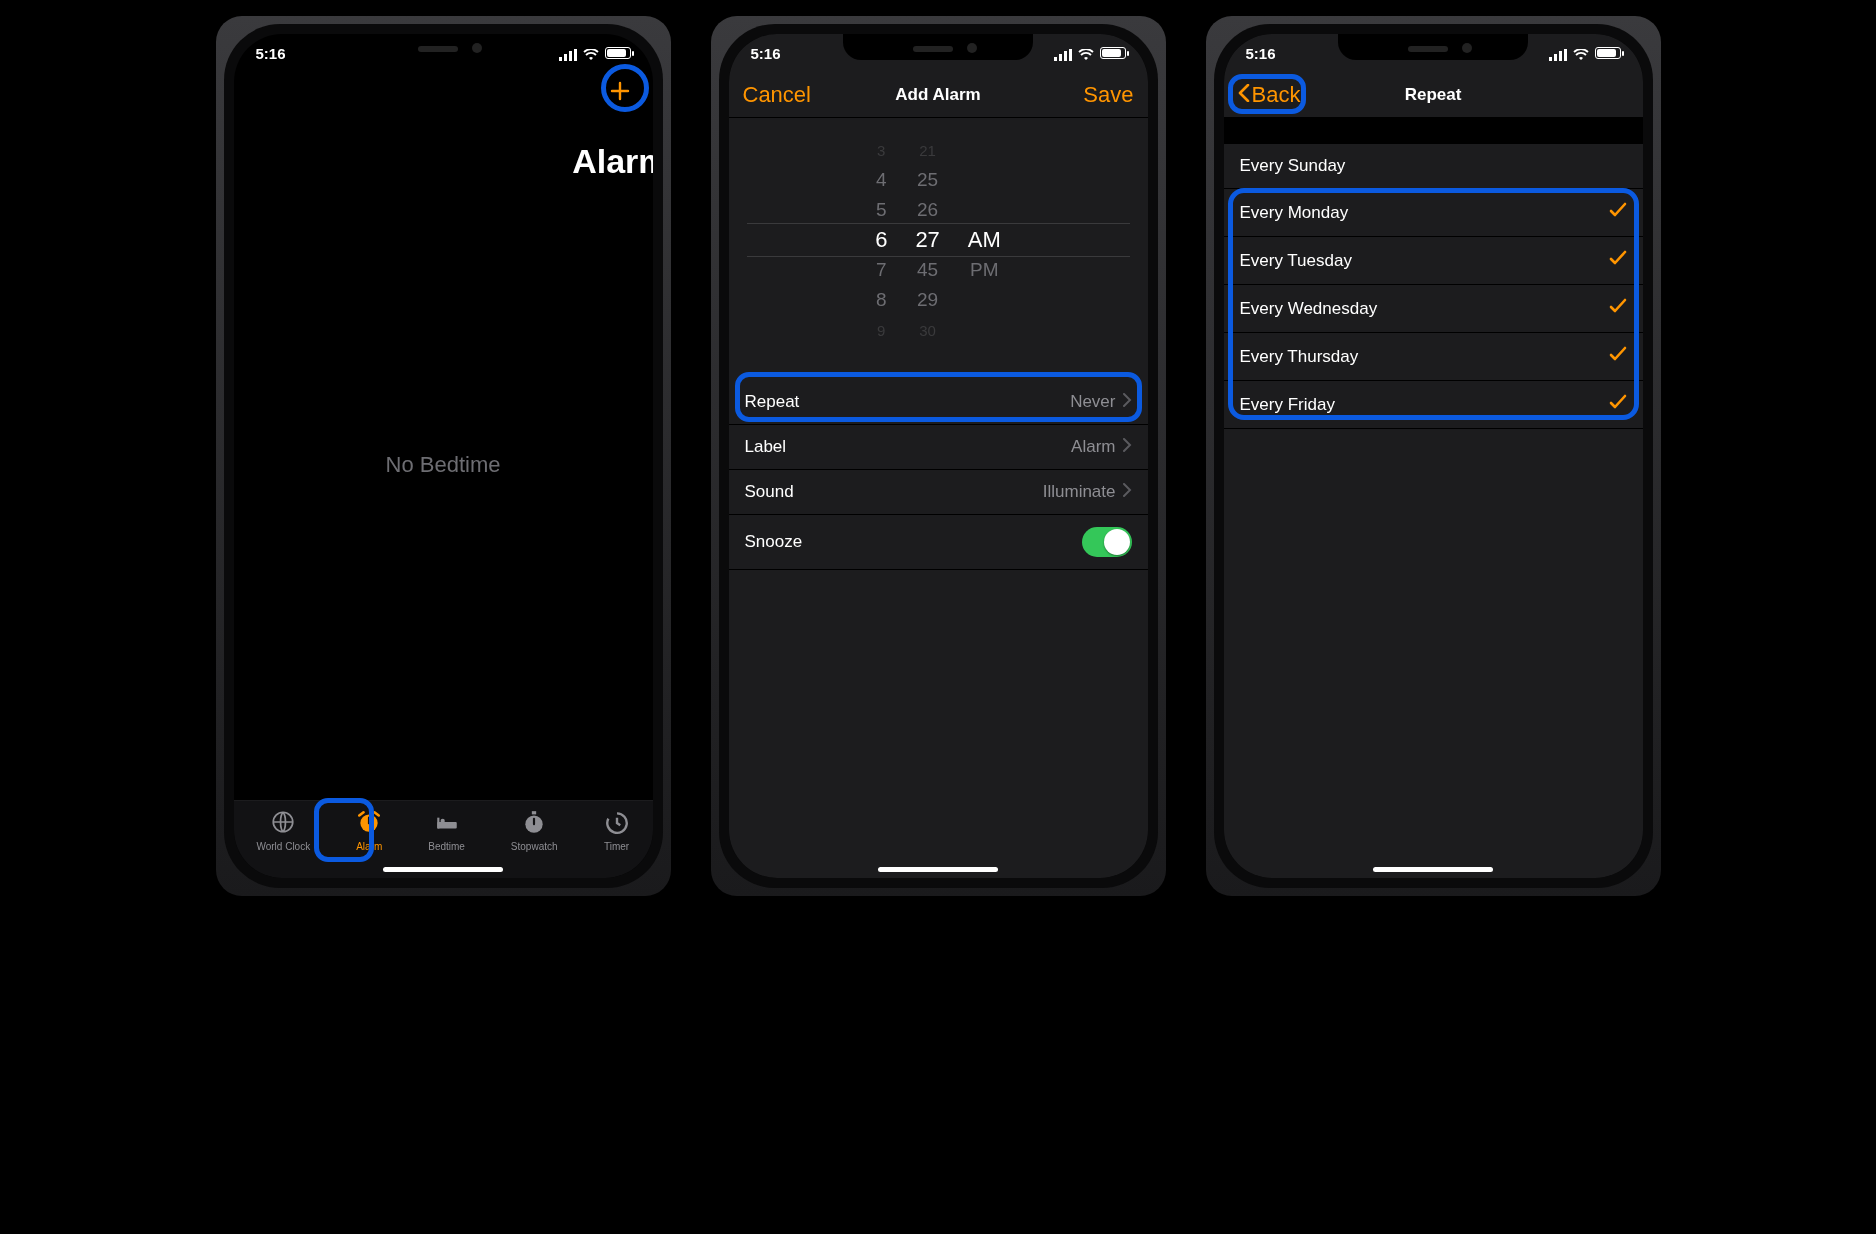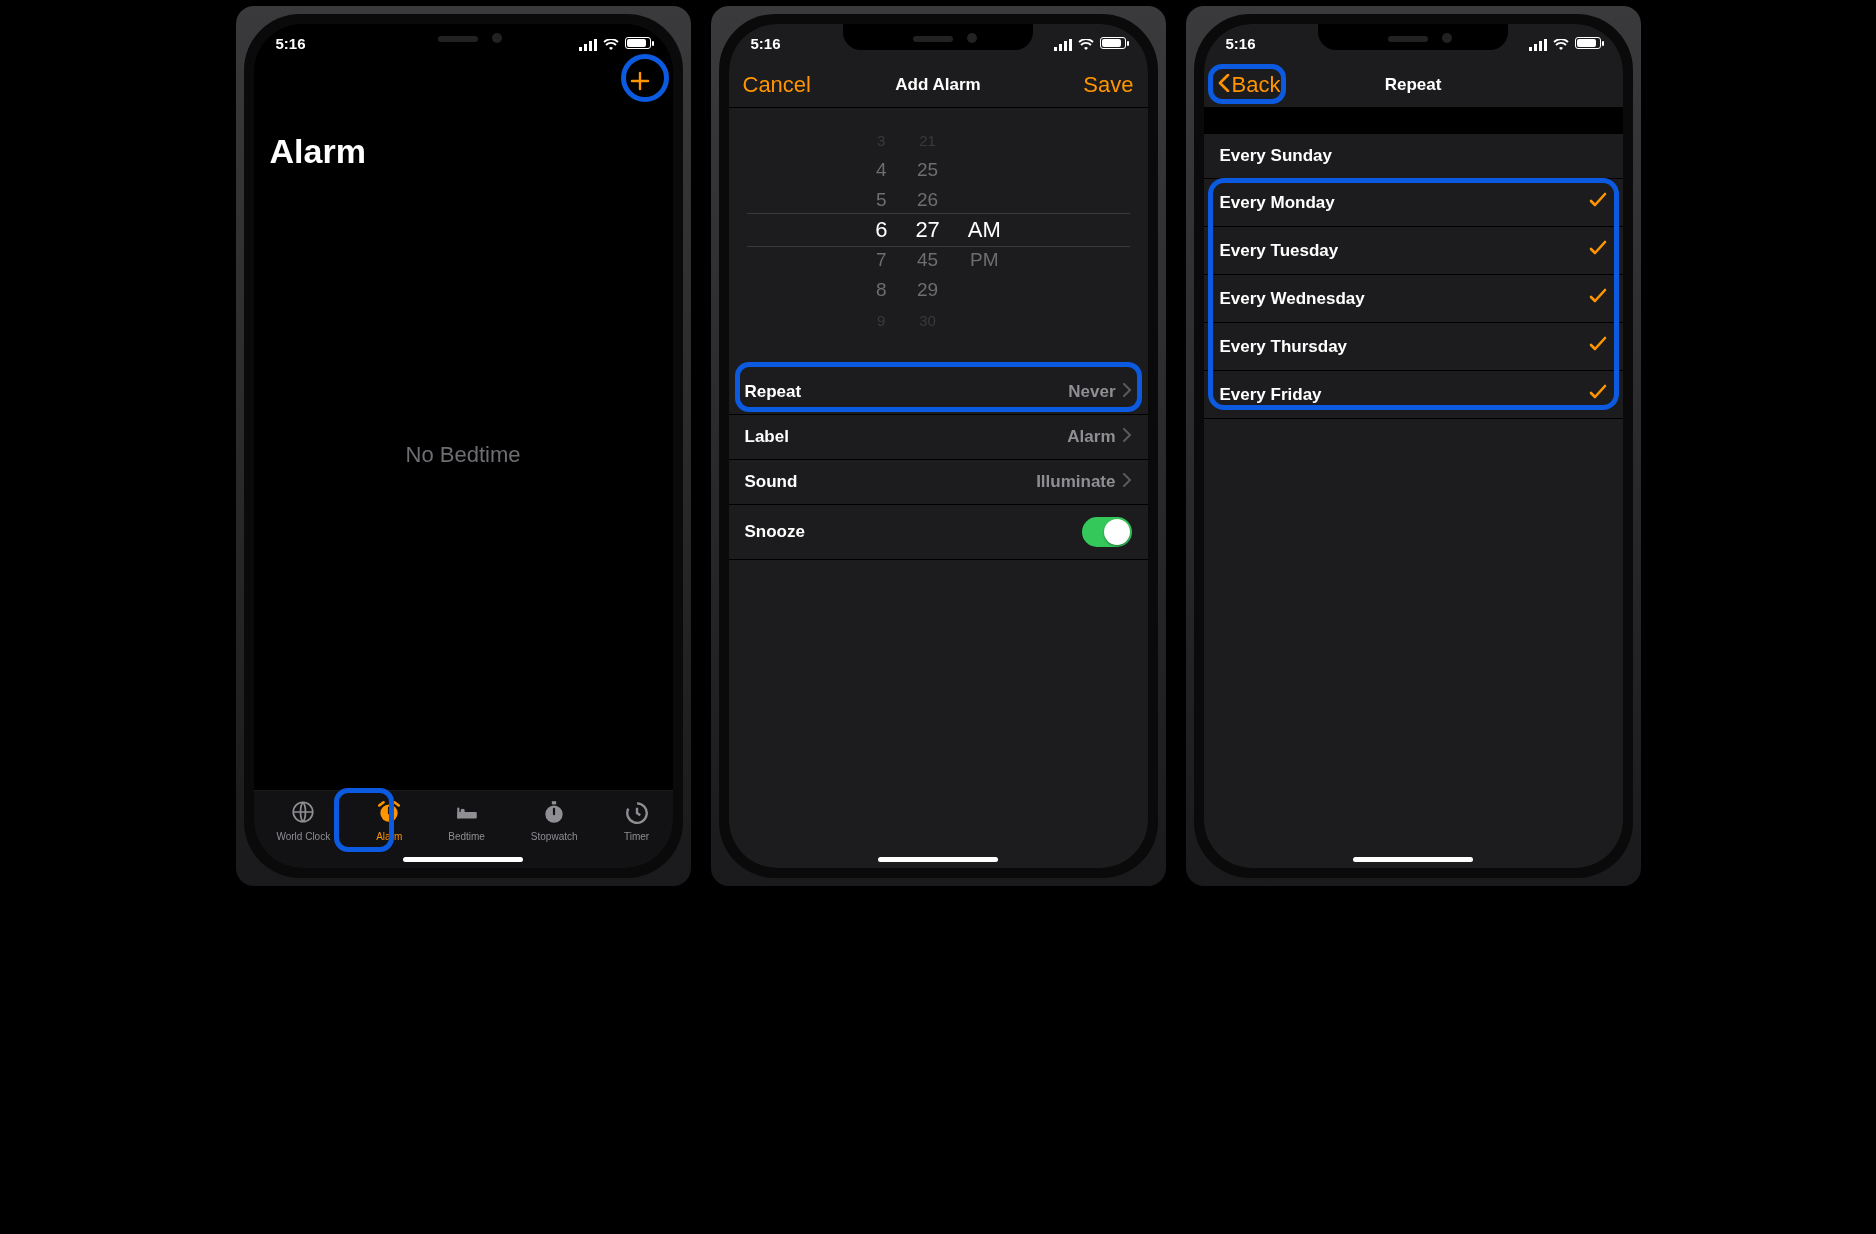--- a/index.html
+++ b/index.html
@@ -13,21 +13,21 @@
     --text:#fff;
     --muted:#8e8e93;
     --accent:#ff9500;
     --switch-green:#34c759;
     --hl-blue:#0b5ae0;
     --divider:#3a3a3c;
   }
   *{box-sizing:border-box;}
   html,body{margin:0;padding:0;background:var(--bg);color:var(--text);font-family:-apple-system,Helvetica,Arial,sans-serif;}
   .stage{width:1876px;height:1234px;background:#000;display:flex;gap:8px;align-items:flex-start;justify-content:center;padding-top:0;}
-  .phone{width:455px;height:880px;border-radius:18px;background:linear-gradient(180deg,#3a3a3d,#1a1a1c);padding:8px;box-shadow:0 6px 18px rgba(0,0,0,.6);position:relative;margin:6px;}
+  .phone{width:455px;height:880px;border-radius:26px;background:linear-gradient(180deg,#3a3a3d,#1a1a1c);padding:8px;box-shadow:0 6px 18px rgba(0,0,0,.6);position:relative;margin:16px;text-align:right;}
   .phone .bezel{width:100%;height:100%;border-radius:56px;background:#0a0a0b;padding:10px;position:relative;}
   .screen{width:100%;height:100%;border-radius:48px;overflow:hidden;background:var(--screen);position:relative;display:flex;flex-direction:column;}
   .notch{position:absolute;top:0;left:50%;transform:translateX(-50%);width:190px;height:26px;background:#000;border-bottom-left-radius:18px;border-bottom-right-radius:18px;z-index:30;}
   .notch:before{content:"";position:absolute;left:70px;top:12px;width:40px;height:6px;border-radius:3px;background:#222;}
   .notch:after{content:"";position:absolute;right:56px;top:9px;width:10px;height:10px;border-radius:50%;background:#222;}
   .status{height:38px;display:flex;align-items:center;justify-content:space-between;padding:0 22px;font-size:15px;font-weight:600;z-index:20;position:relative;}
   .status .right{display:flex;align-items:center;gap:6px;}
   .icon-signal,.icon-wifi,.icon-battery{display:inline-block;}
   .icon-signal{width:18px;height:12px;}
   .icon-wifi{width:16px;height:12px;}
@@ -58,21 +58,21 @@
 
   .picker{background:#000;padding:18px 0 18px;display:flex;justify-content:center;gap:28px;position:relative;}
   .picker .col{display:flex;flex-direction:column;align-items:center;gap:2px;font-family:inherit;}
   .picker .row{height:28px;display:flex;align-items:center;justify-content:center;color:#4a4a4d;font-size:18px;}
   .picker .row.sel{color:#fff;font-size:22px;}
   .picker .row.dim1{color:#6d6d72;font-size:19px;}
   .picker .row.dim2{color:#3a3a3c;font-size:15px;}
   .picker .sel-lines{position:absolute;left:18px;right:18px;top:50%;transform:translateY(-50%);height:34px;border-top:1px solid #3a3a3c;border-bottom:1px solid #3a3a3c;pointer-events:none;}
 
   .settings{background:#000;padding-top:8px;}
-  .row-item{display:flex;align-items:center;justify-content:space-between;padding:12px 16px;background:var(--panel);border-bottom:1px solid #000;font-size:17px;font-weight:bold;}
+  .row-item{display:flex;align-items:center;justify-content:space-between;padding:12px 16px;background:var(--panel);border-bottom:1px solid #000;font-size:17px;}
   .row-item .val{color:var(--muted);display:flex;align-items:center;gap:6px;}
   .chev-right{color:#5a5a5e;}
   .switch{width:50px;height:30px;border-radius:15px;background:var(--switch-green);position:relative;}
   .switch .knob{position:absolute;right:2px;top:2px;width:26px;height:26px;border-radius:50%;background:#fff;box-shadow:0 1px 2px rgba(0,0,0,.4);}
 
   
   .list3{margin-top:26px;}
   .list3 .row-item{background:var(--panel);}
   .check{color:var(--accent);}
 

